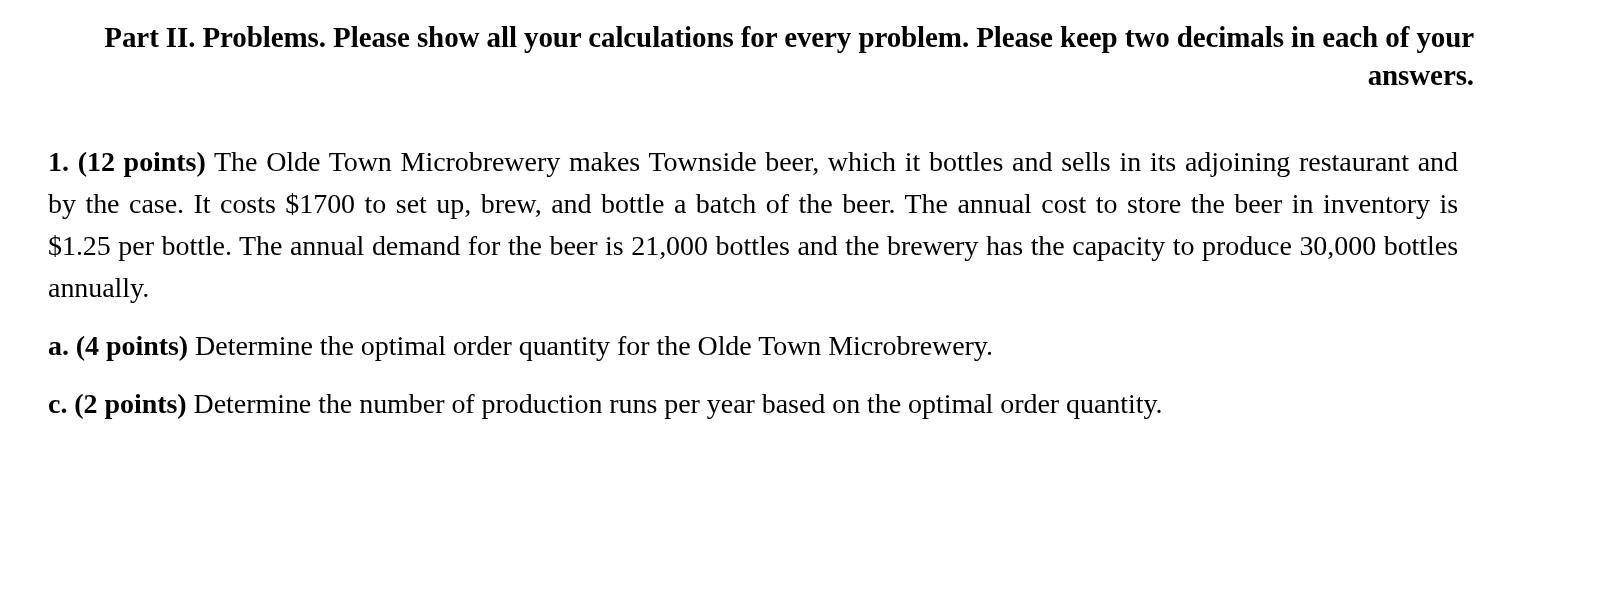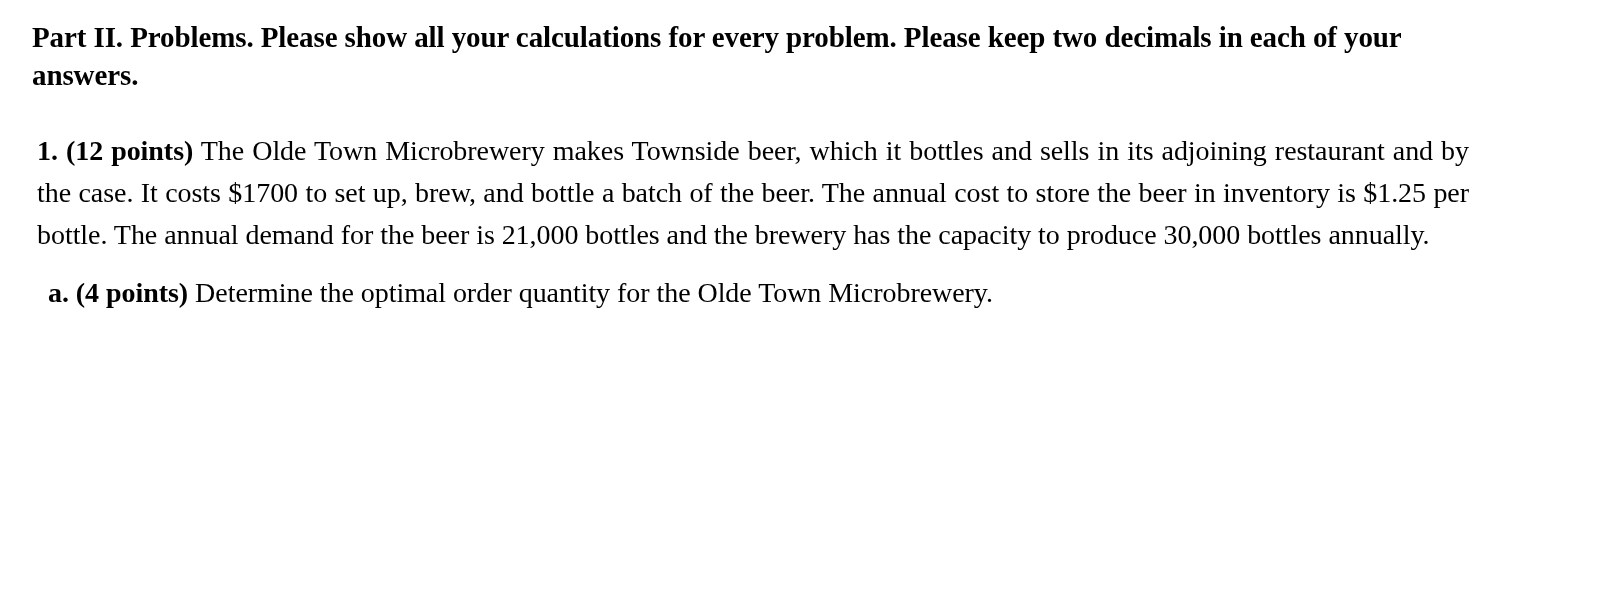--- a/index.html
+++ b/index.html
@@ -20,31 +20,31 @@
     height: 590px;
     padding: 18px 150px 0 32px;
     background: #ffffff;
   }
   .part-heading {
     font-size: 29px;
     font-weight: bold;
     line-height: 1.32;
     letter-spacing: -0.1px;
     margin: 0;
-    text-align: left;
+    text-align: right;
   }
   .gap {
     height: 30px;
   }
   .problem {
     font-size: 28px;
     line-height: 1.50;
     text-align: justify;
     text-justify: inter-word;
-    margin: 5px;
+    margin: 16px;
     letter-spacing: -0.05px;
   }
   .problem .lead {
     font-weight: bold;
   }
   .sublist {
     margin: 0;
     padding: 0;
     list-style: none;
   }
@@ -72,15 +72,18 @@
   <div class="gap"></div>
 
   <p class="problem">
     <span class="lead">1. (12 points)</span><span class="body-text"> The Olde Town Microbrewery makes Townside beer, which it bottles and sells in its adjoining restaurant and by the case. It costs $1700 to set up, brew, and bottle a batch of the beer. The annual cost to store the beer in inventory is $1.25 per bottle. The annual demand for the beer is 21,000 bottles and the brewery has the capacity to produce 30,000 bottles annually.</span>
   </p>
 
   <ul class="sublist">
     <li>
       <span class="lead">a. (4 points)</span><span class="body-text"> Determine the optimal order quantity for the Olde Town Microbrewery.</span>
     </li>
+    <li>
+      <span class="lead">c. (2 points)</span><span class="body-text"> Determine the number of production runs per year based on the optimal order quantity.</span>
+    </li>
   </ul>
 
 </div>
 
 </body></html>

